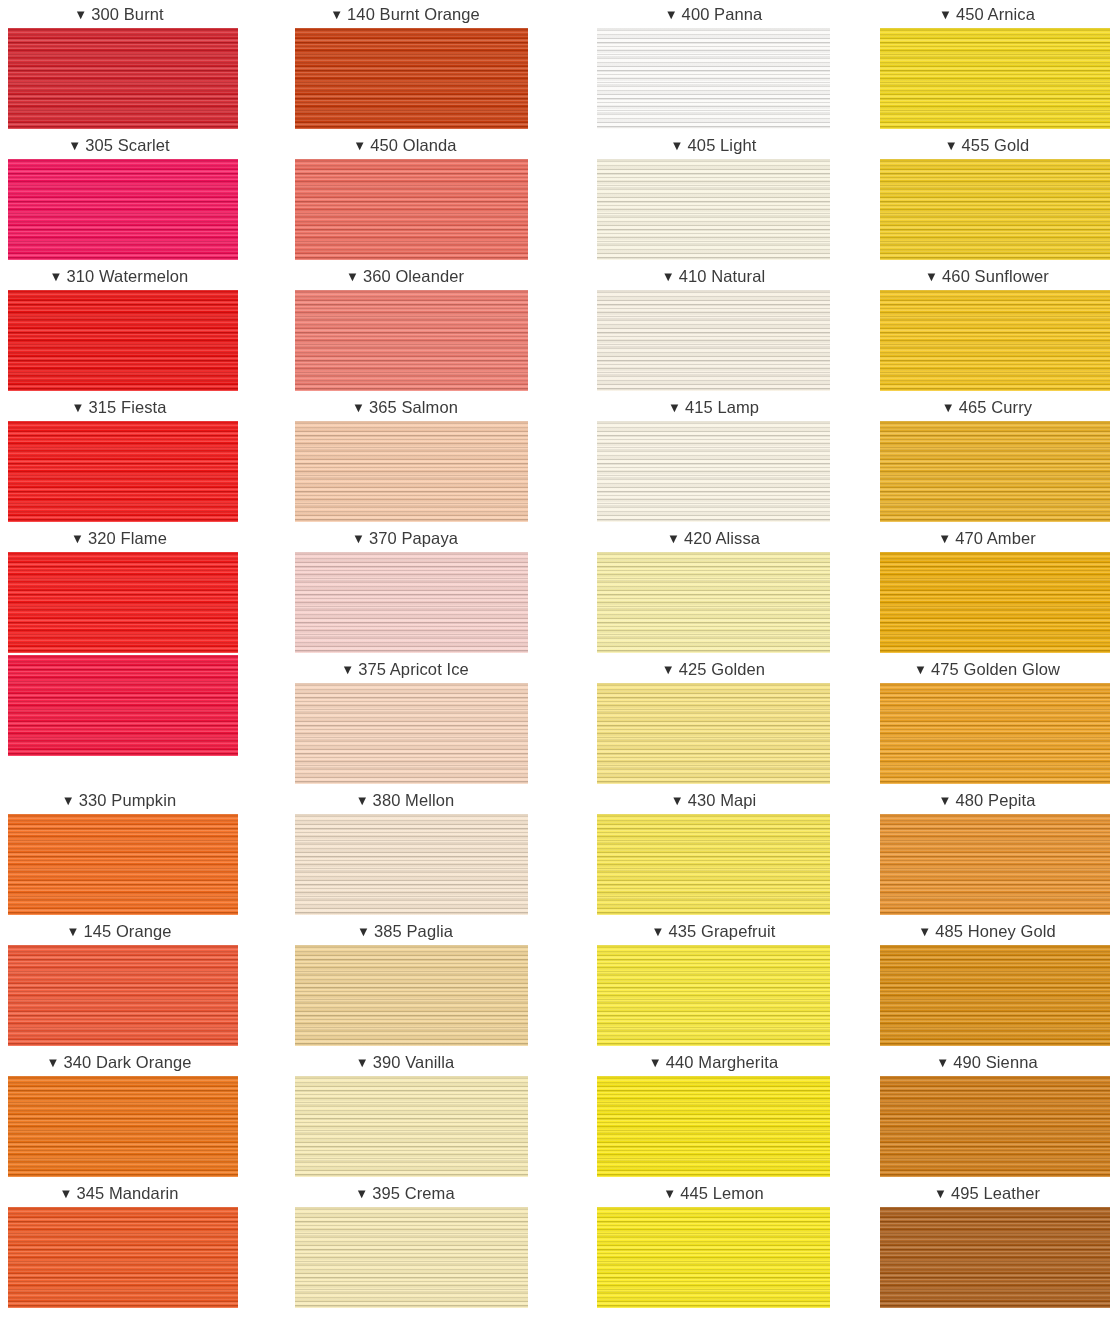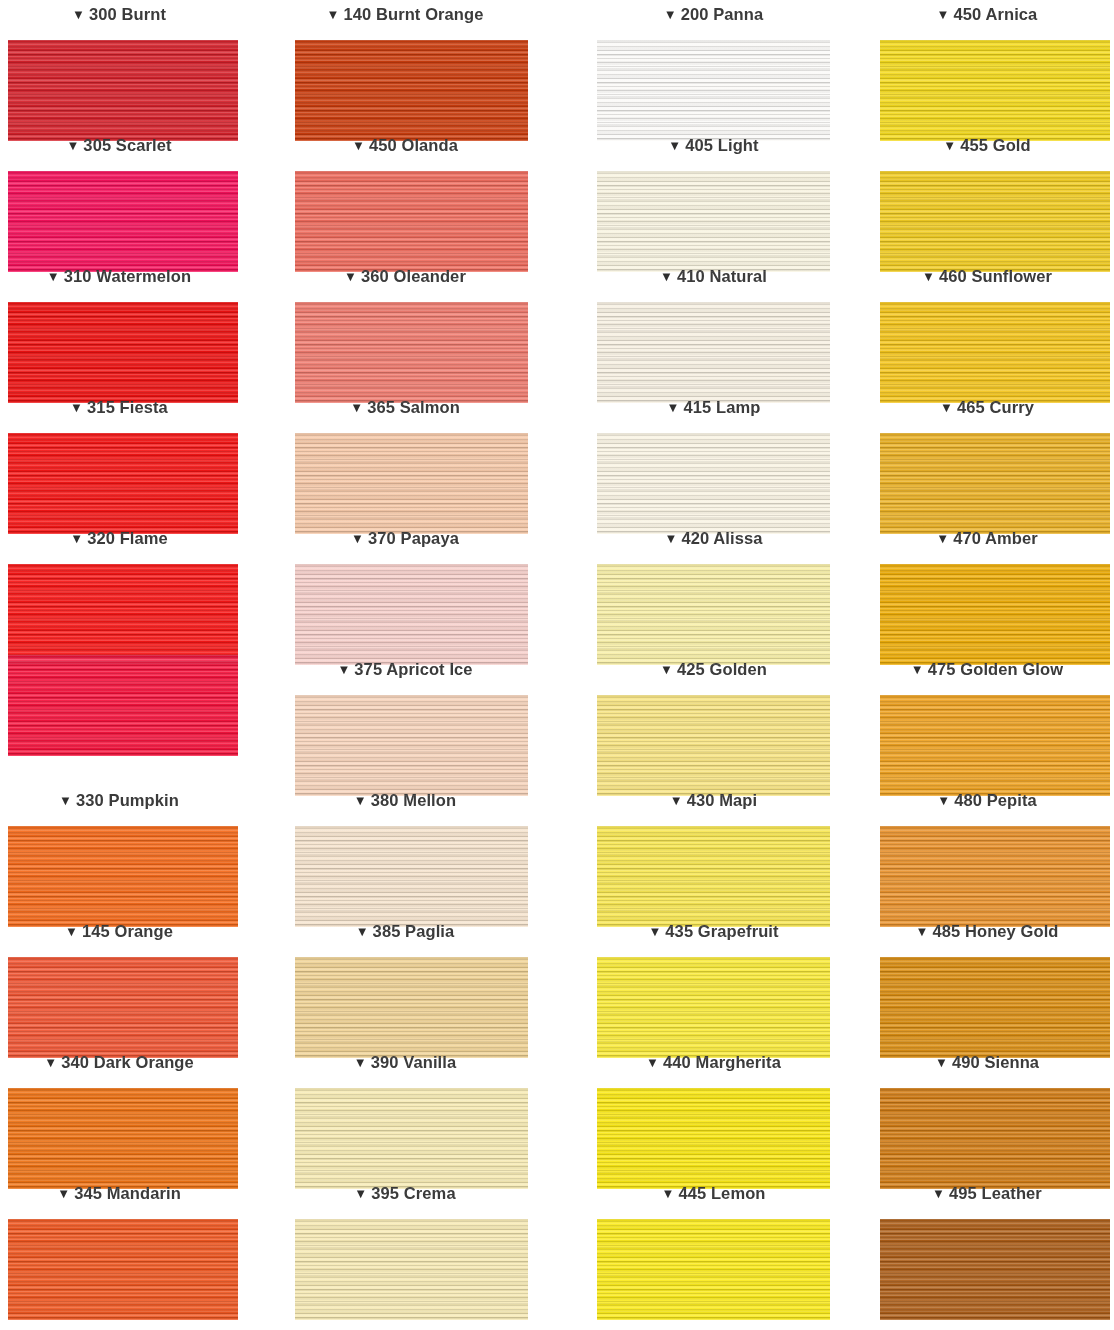--- a/index.html
+++ b/index.html
@@ -28,24 +28,23 @@
     position: relative;
     height: 131px;
   }
   .swatch-label {
     display: block;
     text-align: center;
     font-size: 16.5px;
     color: #3b3b3b;
     line-height: 1;
     padding-top: 6px;
-    height: 40px;
+    height: 28px;
     white-space: nowrap;
     letter-spacing: 0.1px;
-    font-weight: bold;
   }
   .caret {
     display: inline-block;
     font-size: 13px;
     color: #2e2e2e;
     vertical-align: 1px;
     margin-right: 4px;
   }
   .swatch {
     display: block;
@@ -184,21 +183,21 @@
         <div class="swatch-label"><span class="caret">▼</span><span>390 Vanilla</span></div>
         <div class="swatch" style="background-color: rgb(246, 234, 179);"></div>
       </div>
       <div class="swatch-cell">
         <div class="swatch-label"><span class="caret">▼</span><span>395 Crema</span></div>
         <div class="swatch" style="background-color: rgb(246, 233, 180);"></div>
       </div>
     </div>
   <div class="column col3">
       <div class="swatch-cell">
-        <div class="swatch-label"><span class="caret">▼</span><span>200 Panna</span></div>
+        <div class="swatch-label"><span class="caret">▼</span><span>400 Panna</span></div>
         <div class="swatch" style="background-color: rgb(251, 250, 248);"></div>
       </div>
       <div class="swatch-cell">
         <div class="swatch-label"><span class="caret">▼</span><span>405 Light</span></div>
         <div class="swatch" style="background-color: rgb(248, 243, 224);"></div>
       </div>
       <div class="swatch-cell">
         <div class="swatch-label"><span class="caret">▼</span><span>410 Natural</span></div>
         <div class="swatch" style="background-color: rgb(247, 240, 226);"></div>
       </div>

